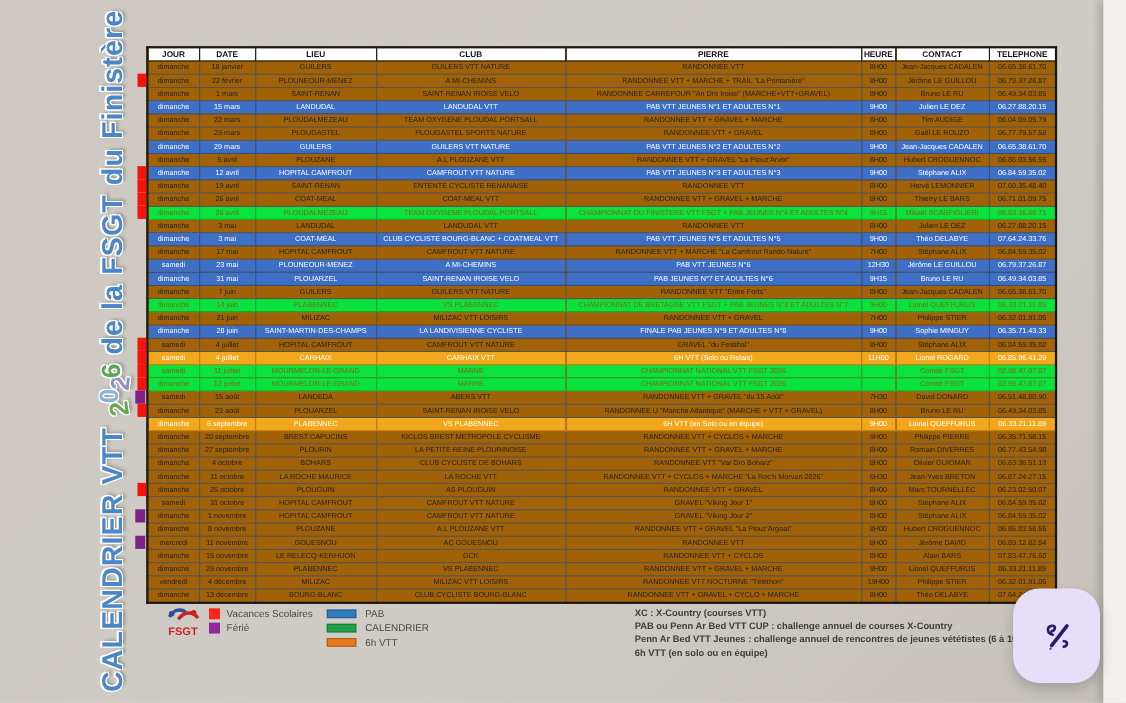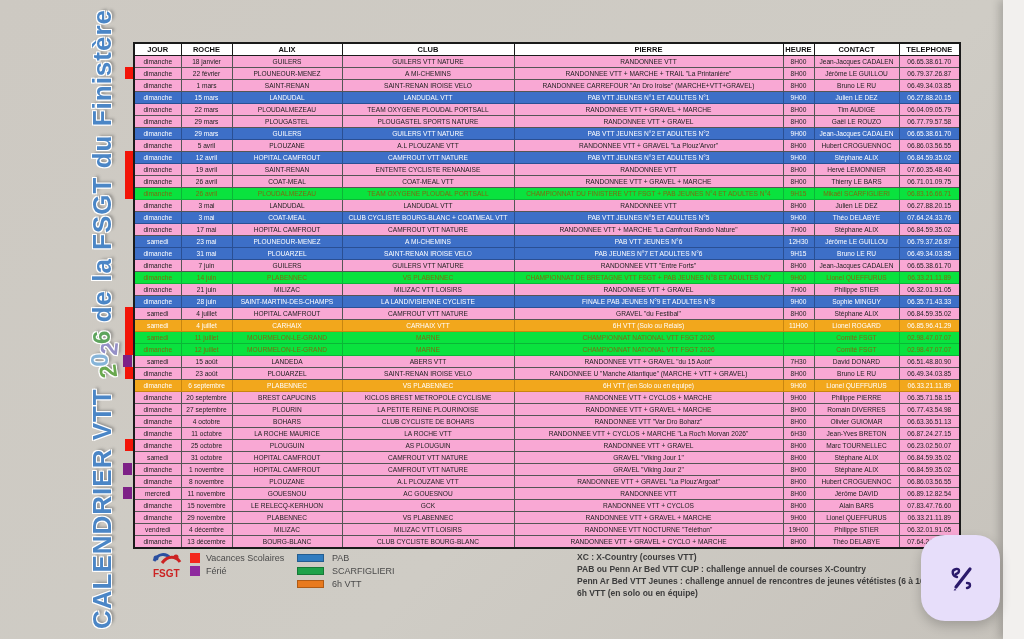--- a/index.html
+++ b/index.html
@@ -32,21 +32,21 @@
   .vertical-title .yd { display: inline-block; font-size: 24px; }
   .vertical-title .yd0 { color: #69a84e; transform: translateY(6px) rotate(-8deg); }
   .vertical-title .yd1 { color: #86b4d8; transform: translateY(-3px); }
   .vertical-title .yd2 { color: #9590c7; transform: translateY(7px) rotate(6deg); }
   .vertical-title .yd3 { color: #5da45c; transform: translateY(-1px); }
 
   
   table.calendar {
     position: absolute; left: 133px; top: 42px; width: 826px;
     border-collapse: collapse; table-layout: fixed;
-    background: #f9a8d4; border: 2px solid #1a1a1a;
+    background: #a16207; border: 2px solid #1a1a1a;
   }
   table.calendar th {
     border: 1px solid #1a1a1a; background: #ffffff;
     font-size: 7.5px; font-weight: bold; color: #111;
     height: 12px; padding: 0; text-align: center; white-space: nowrap; overflow: hidden;
   }
   table.calendar td {
     border: 1px solid #555; height: 11.3px; padding: 0 1px;
     font-size: 6.6px; color: #222; text-align: center;
     white-space: nowrap; overflow: hidden; line-height: 11px;
@@ -109,22 +109,22 @@
       <col style="width:110px">
       <col style="width:172px">
     <col style="width:269px">
       <col style="width:31px">
       <col style="width:85px">
       <col style="width:61px">
   </colgroup>
   <thead>
     <tr>
       <th>JOUR</th>
-      <th>ROCHE</th>
-      <th>ALIX</th>
+      <th>DATE</th>
+      <th>LIEU</th>
       <th>CLUB</th>
       <th>PIERRE</th>
       <th>HEURE</th>
       <th>CONTACT</th>
       <th>TELEPHONE</th>
     </tr>
   </thead>
   <tbody>
       <tr>
         <td class="cell-jour"><span>dimanche</span></td>
@@ -558,21 +558,21 @@
   </div>
 </div>
 
 <div class="legend-bars">
   <div class="legend-row">
     <span class="legend-bar sw-blue"></span>
     <span class="legend-label">PAB</span>
   </div>
   <div class="legend-row">
     <span class="legend-bar sw-green"></span>
-    <span class="legend-label">SCARFIGLIERI</span>
+    <span class="legend-label">CALENDRIER</span>
   </div>
   <div class="legend-row">
     <span class="legend-bar sw-orange"></span>
     <span class="legend-label">6h VTT</span>
   </div>
 </div>
 
 <div class="notes">
   <div>XC : X-Country (courses VTT)</div>
   <div>PAB ou Penn Ar Bed VTT CUP : challenge annuel de courses X-Country</div>

